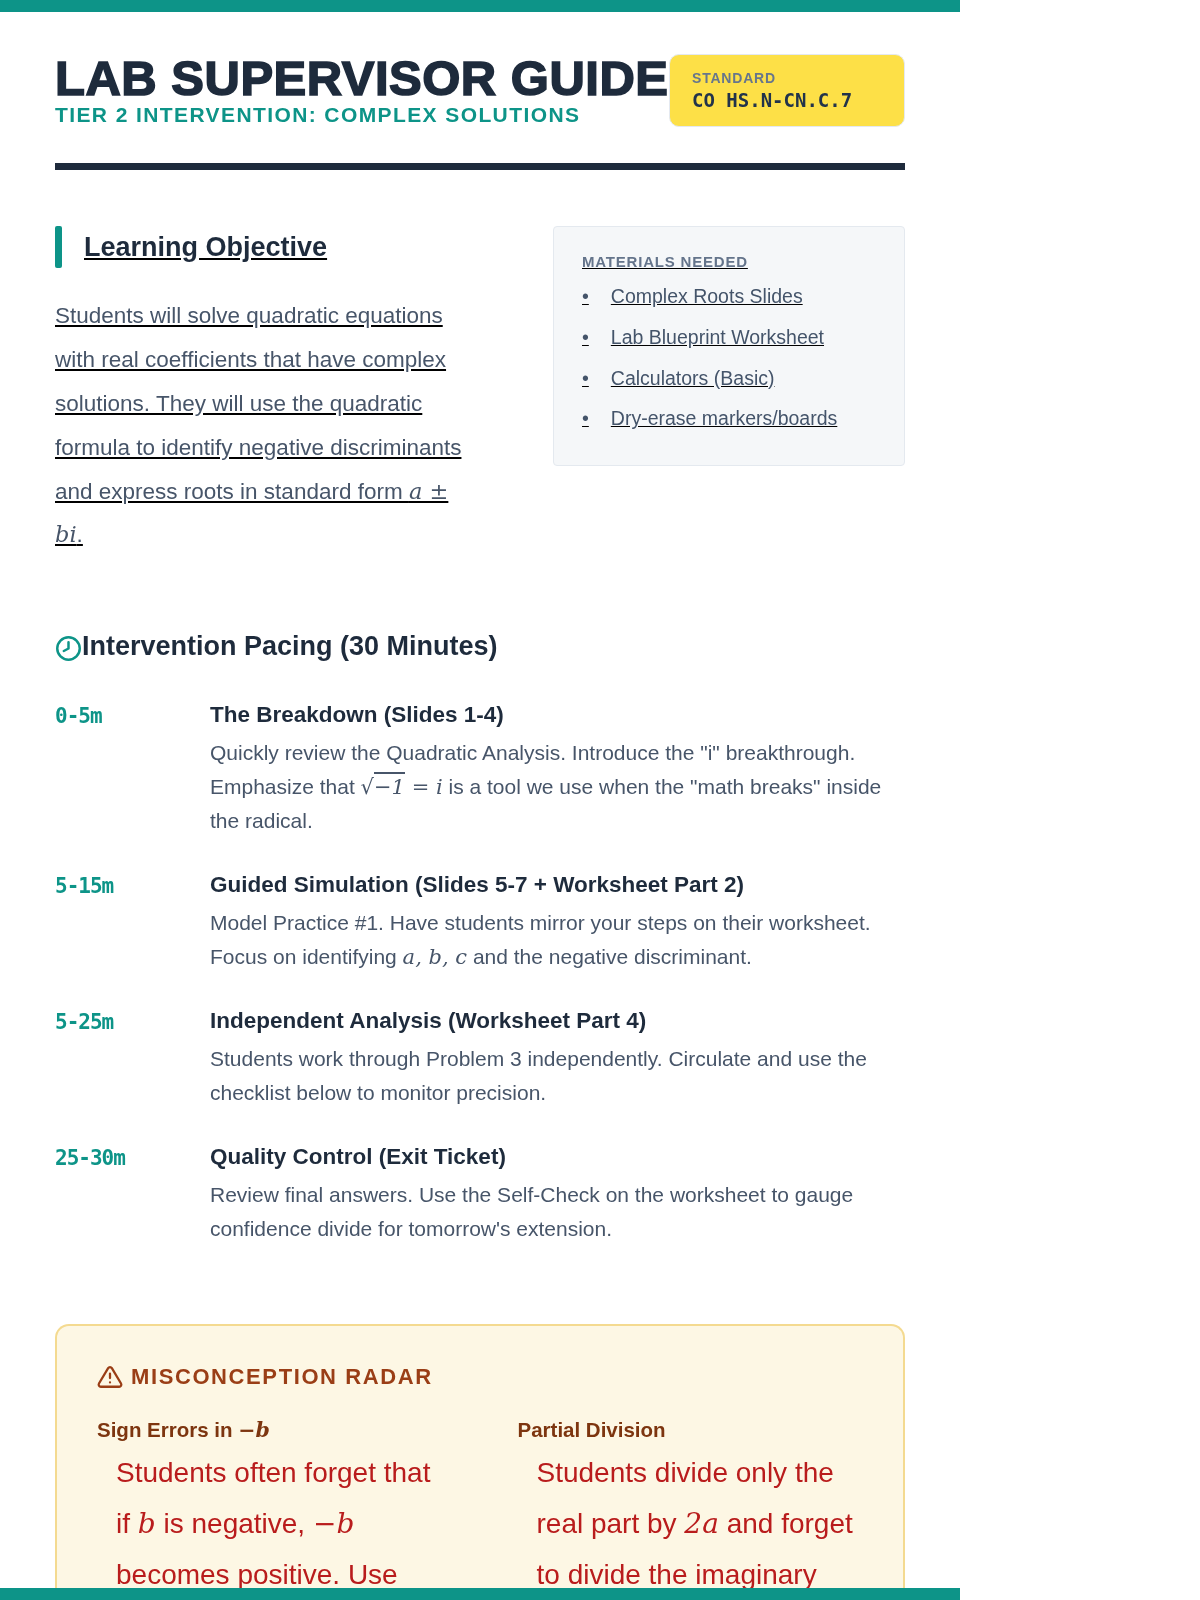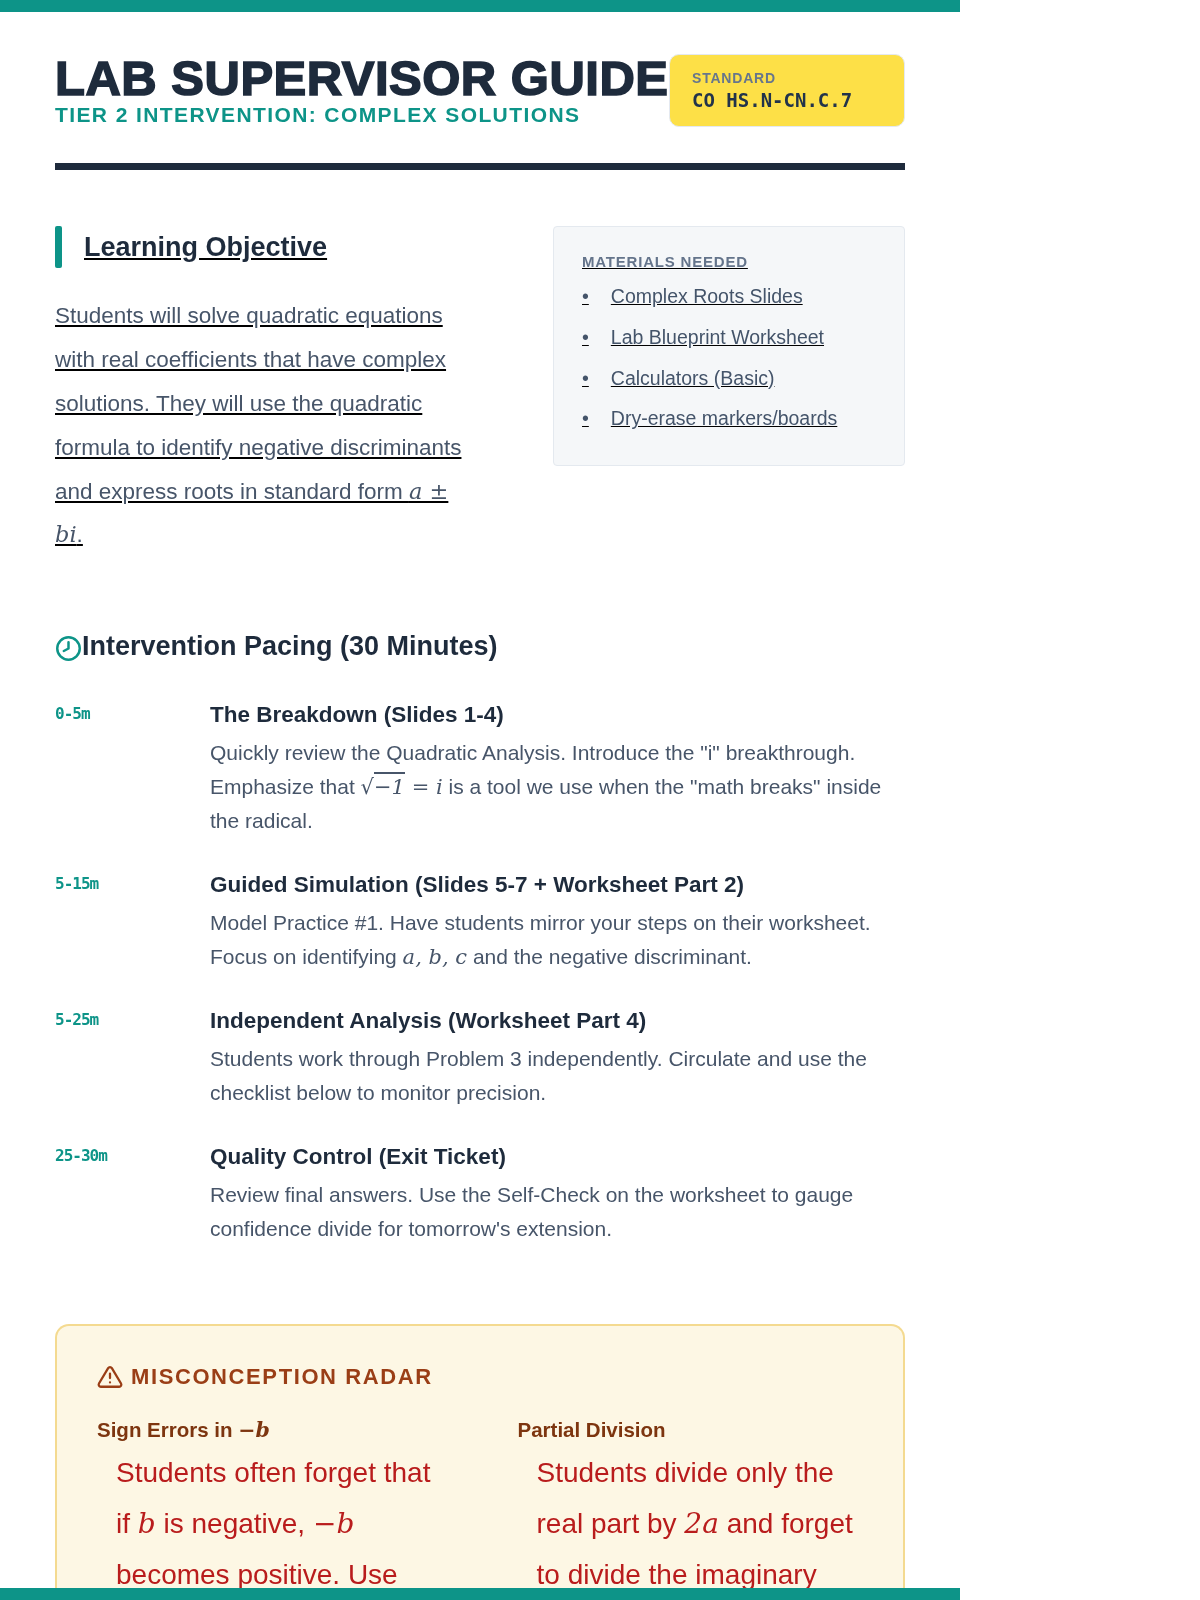--- a/index.html
+++ b/index.html
@@ -50,21 +50,21 @@
 
   
   .pacing{padding:74px 55px 0 55px;}
   .pacing-head{display:flex;align-items:flex-end;}
   .pacing-head h2{margin:0;font-size:27px;color:#1e2b3c;font-weight:bold;}
   .clock-icon{flex:none;}
   .pacing-list{margin-top:40px;}
   .pace-item{display:flex;margin-bottom:34px;}
   .pace-time{
     width:155px;flex:none;padding-top:2px;
-    font-family:"DejaVu Sans Mono",monospace;font-weight:bold;font-size:16px;
+    font-family:"DejaVu Sans Mono",monospace;font-weight:bold;font-size:21px;
     color:#0d9488;letter-spacing:-1px;
   }
   .pace-content{flex:1;}
   .pace-title{font-size:22.5px;font-weight:bold;color:#1e2b3c;}
   .pace-body{font-size:21px;color:#475569;line-height:1.62;margin-top:8px;max-width:940px;}
 
   
   .radar{
     margin:78px 55px 0 55px;box-sizing:border-box;
     background:#fdf7e4;border:2px solid #f4da90;border-bottom:5px solid #eec96d;

